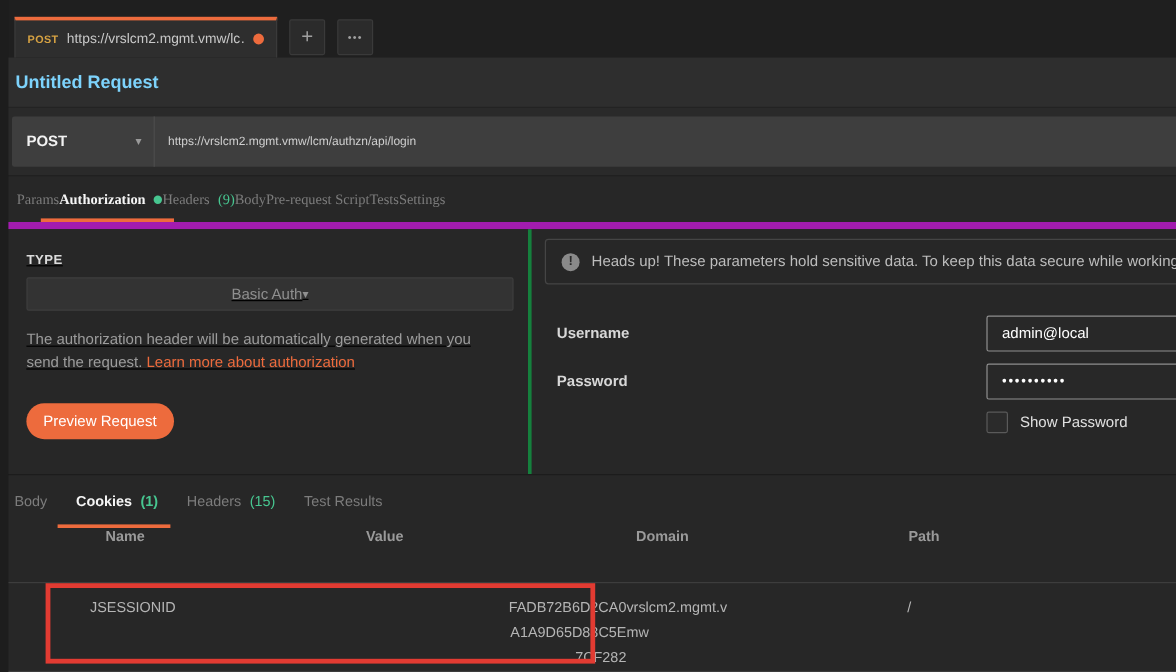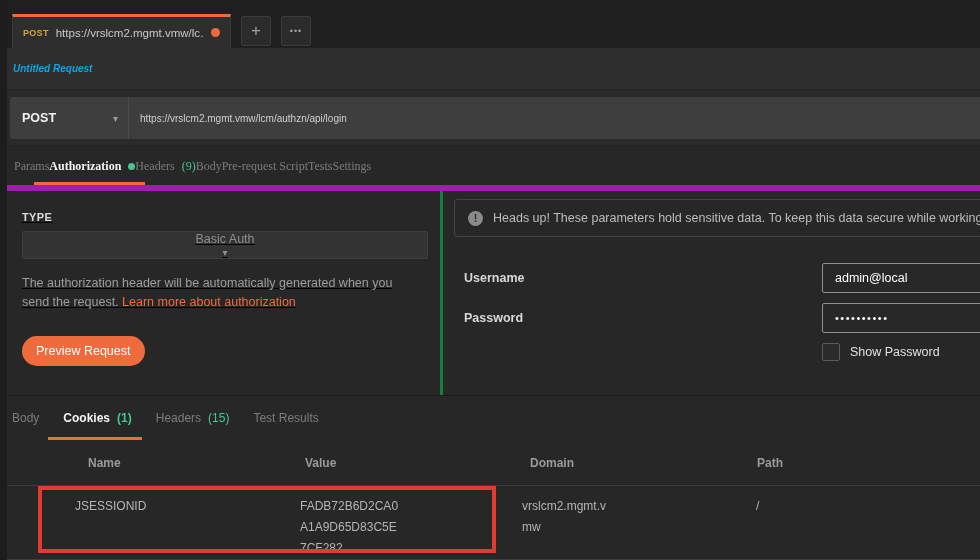--- a/index.html
+++ b/index.html
@@ -16,21 +16,21 @@
   .doc-tab .t { color:#c9c9c9; font-size:11.5px; white-space:nowrap; overflow:hidden; flex:1; }
   .doc-tab .dot { width:9px; height:9px; border-radius:50%; background:#ed6b3d; flex-shrink:0; }
   .tab-btn { width:30px; height:30px; margin:0 0 2px 10px; background:#2b2b2b; border:1px solid #3a3a3a;
     border-radius:2px; color:#a0a0a0; display:flex; align-items:center; justify-content:center; }
   .tab-btn.plus { font-size:17px; font-weight:300; }
   .tab-btn.more { font-size:9px; letter-spacing:1px; }
 
   
   .title-band { height:42px; background:#2e2e2e; border-bottom:1px solid #232323;
     display:flex; align-items:center; padding-left:13px; }
-  .title-band .title { color:#0ea5e9; font-size:10px; font-weight:bold;font-style:italic; }
+  .title-band .title { color:#7dd3fc; font-size:15px; font-weight:bold; }
 
   
   .url-row { height:57px; background:#2a2a2a; border-bottom:1px solid #1f1f1f; padding:7px 0 0 10px; }
   .url-bar { height:42px; background:#3e3e3e; display:flex; align-items:center; border-radius:2px 0 0 2px; }
   .method-box { width:118px; height:100%; display:flex; align-items:center;
     justify-content:space-between; padding:0 10px 0 12px; }
   .method-box .m { color:#f2f2f2; font-size:12.5px; font-weight:bold; }
   .method-box .chev { color:#9a9a9a; font-size:10px; }
   .url-divider { width:1px; height:100%; background:#4c4c4c; }
   .url-text { color:#cfcfcf; font-size:10px; padding-left:11px; white-space:nowrap; }
@@ -43,21 +43,21 @@
   .rtab.active { color:#f5f5f5; font-weight:bold; }
   .rtab.active::after { content:""; position:absolute; left:-15px; right:-10px; bottom:0;
     height:3px; background:#ed6b3d; }
   .gdot { width:7px; height:7px; border-radius:50%; background:#47c690; }
 
   
   .main { height:204px; display:flex; background:#272727; }
   .left-panel { width:443px; border-right:3px solid #15803d; padding:20px 0 0 22px; flex-shrink:0;text-decoration:underline; }
   .type-label { color:#dcdcdc; font-size:11px; font-weight:bold; letter-spacing:.4px; margin-bottom:8px; }
   .dropdown { width:406px; height:28px; background:#333333; border:1px solid #3e3e3e; border-radius:2px;
-    display:flex; align-items:center; justify-content:space-between; padding:0 28px; margin-bottom:15px;flex-direction:column; }
+    display:flex; align-items:center; justify-content:center; padding:0 28px; margin-bottom:15px; }
   .dropdown .val { color:#8f8f8f; font-size:12.5px; }
   .dropdown .chev { color:#8f8f8f; font-size:10px; }
   .help { width:398px; color:#9c9c9c; font-size:12.5px; line-height:19px; }
   .help .link { color:#ed6b3d; cursor:pointer; }
   .preview-btn { margin-top:24px; height:30px; padding:0 14px; background:#ed6b3d; border:none;
     border-radius:15px; color:#ffffff; font-size:12.5px; font-family:inherit; display:inline-flex; align-items:center; }
 
   .right-panel { flex:1; position:relative; }
   .banner { margin:8px 0 0 11px; height:38px; border:1px solid #454545; border-radius:3px;
     display:flex; align-items:center; gap:10px; padding:0 13px; overflow:hidden; white-space:nowrap; }
@@ -69,29 +69,29 @@
     border:1px solid #8f8f8f; border-radius:2px; color:#ffffff; font-size:12.5px;
     font-family:inherit; padding:0 12px; outline:none; }
   .f-input.pw { letter-spacing:1.5px; font-size:11px; }
   .checkbox { position:absolute; left:379px; top:152px; width:18px; height:18px;
     background:#2b2b2b; border:1px solid #5a5a5a; border-radius:2px; }
   .cb-label { position:absolute; left:407px; top:154px; color:#e0e0e0; font-size:12.5px; }
 
   
   .response { position:relative; height:164px; background:#272727; border-top:1px solid #1c1c1c; }
   .resp-tabs { height:44px; display:flex; align-items:center; gap:24px; padding-left:12px; }
-  .thead { height:46px; display:flex; align-items:center; border-bottom:1px solid #3d3d3d;
+  .thead { height:46px; display:flex; border-bottom:1px solid #3d3d3d;
     color:#9a9a9a; font-size:12px; font-weight:bold; }
   .th-name { margin-left:88px; width:217px; }
   .th-value { width:225px; }
   .th-domain { width:227px; }
   .trow { display:flex; padding-top:10px; min-height:67px; border-bottom:1px solid #3d3d3d;
     color:#b5b5b5; font-size:12px; line-height:21px; }
   .td-name { margin-left:75px; width:225px; }
-  .td-value { width:222px; }
+  .td-value { width:222px;text-align:right; }
   .td-domain { width:234px; }
   .hl-rect { position:absolute; left:38px; top:90px; width:458px; height:67px;
     border:4px solid #e23b32; z-index:40; pointer-events:none; }
 </style>
 </head>
 <body>
 
 <div class="left-strip"></div>
 
 <div class="tabbar">

